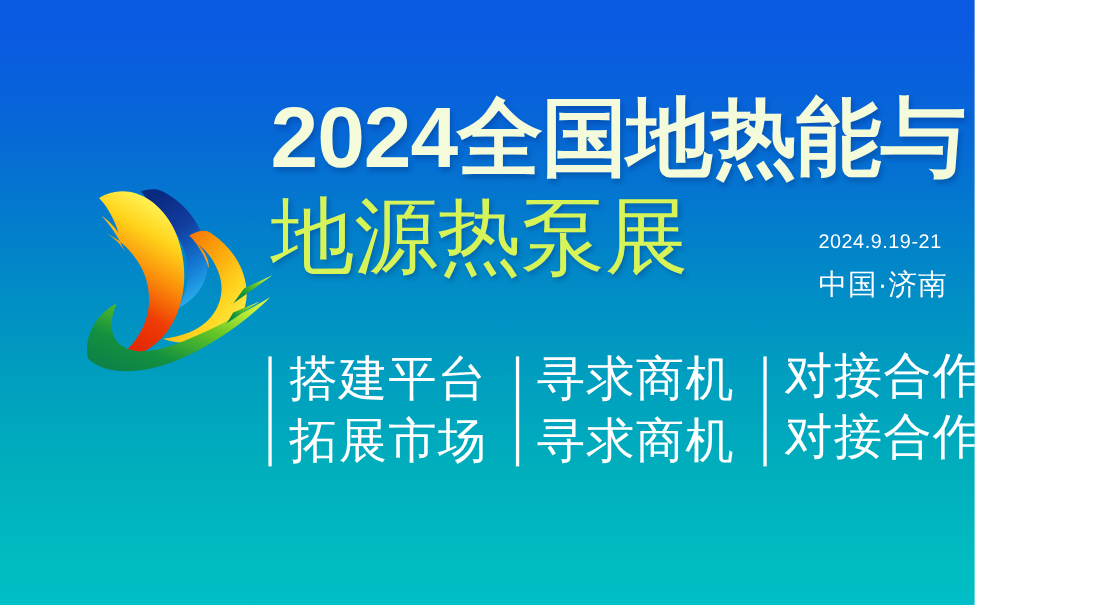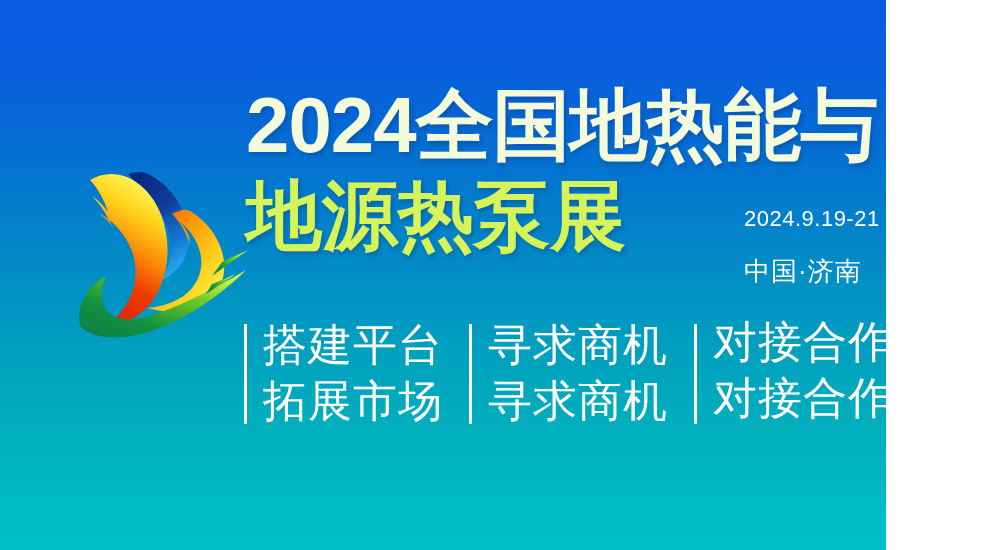--- a/index.html
+++ b/index.html
@@ -51,44 +51,44 @@
     letter-spacing: -1px;
     color: #F3FBDA;
     text-shadow: 2px 3px 5px rgba(0, 40, 110, 0.30);
     white-space: nowrap;
   }
 
   .title-line2 {
     margin-top: 6px;
     font-size: 76px;
     line-height: 84px;
-    font-weight: 700;
+    font-weight: 400;
     letter-spacing: 0px;
     color: #D6F458;
     text-shadow: 2px 3px 5px rgba(0, 40, 110, 0.32);
     white-space: nowrap;
   }
 
   
   #meta-block {
     position: absolute;
     left: 744px;
     top: 203px;
     text-align: left;
     color: #FFFFFF;
   }
   .meta-date {
-    font-size: 22px;
+    font-size: 18px;
     line-height: 32px;
     font-weight: 400;
     letter-spacing: 0.5px;
     white-space: nowrap;
   }
   .meta-city {
-    margin-top: 20px;
+    margin-top: 7px;
     font-size: 26px;
     line-height: 32px;
     font-weight: 400;
     letter-spacing: 1px;
     white-space: nowrap;
   }
 
   
   #slogans {
     position: absolute;

